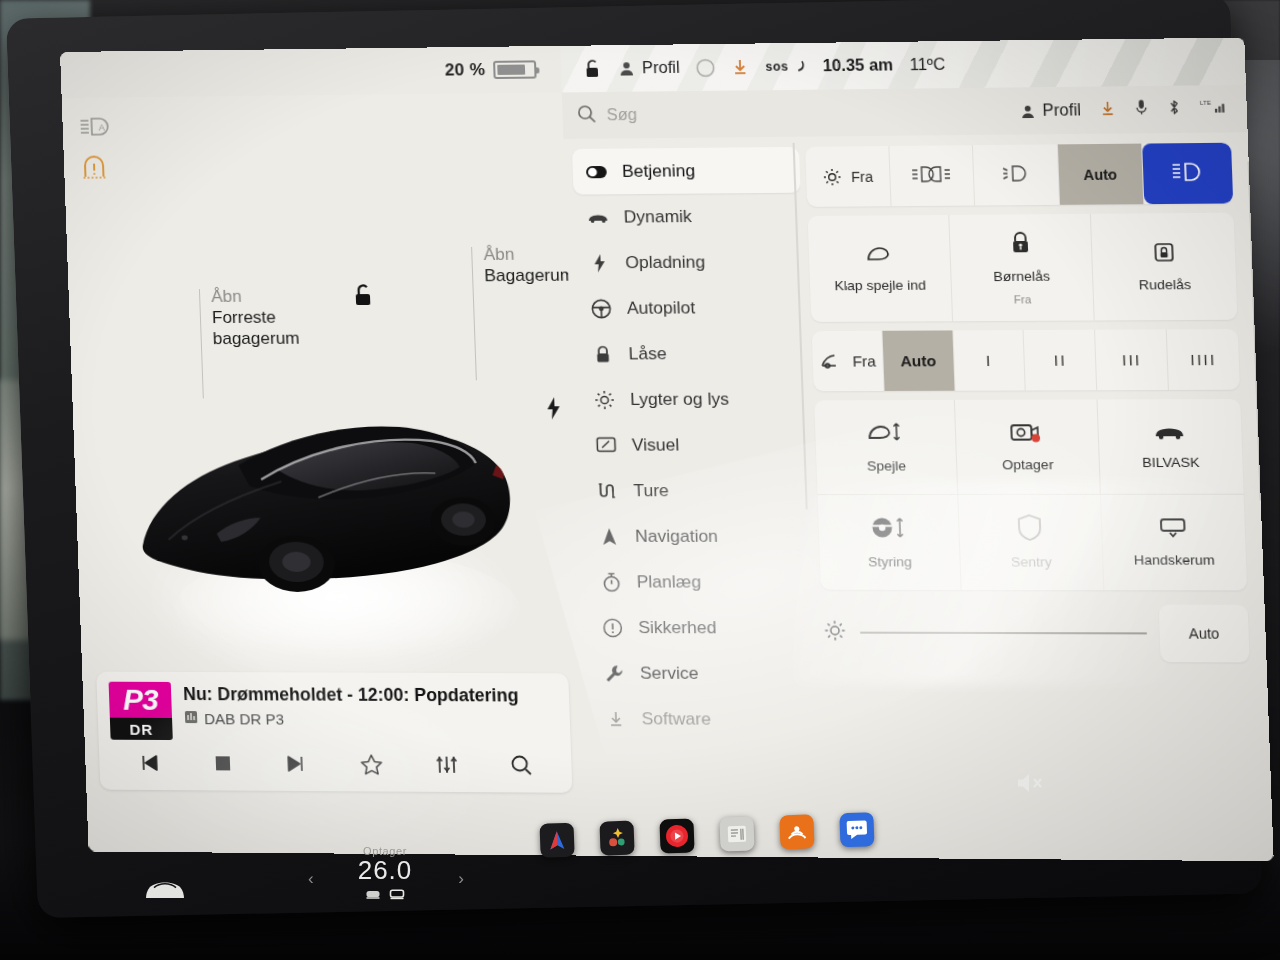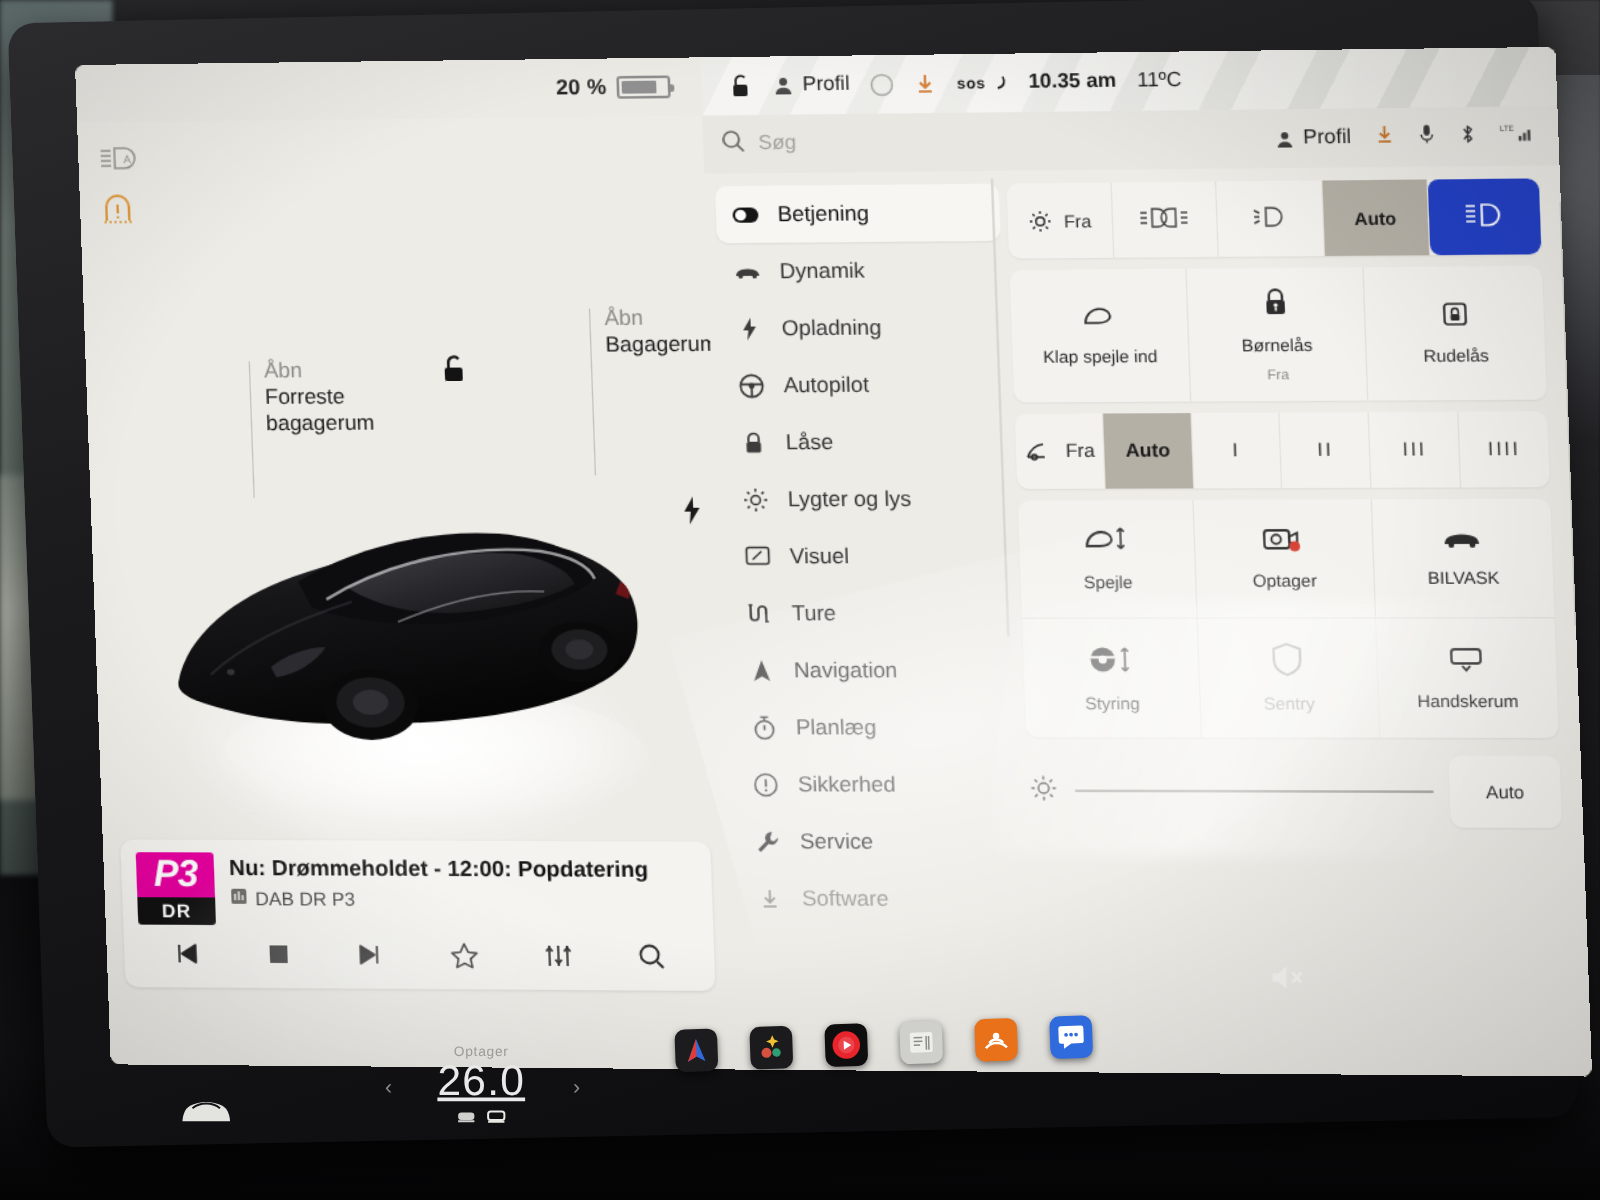--- a/index.html
+++ b/index.html
@@ -213,21 +213,21 @@
   .track { flex:1; height:2px; background:#9e9c95; border-radius:2px; }
   .autobtn { width:84px; height:56px; background:#f3f2ee; border-radius:9px;
              display:flex; align-items:center; justify-content:center; font-size:14px; color:#2b2b2b;
              box-shadow:0 1px 2px rgba(0,0,0,.06); }
 
   
   .dock { position:absolute; left:0; bottom:0; width:1280px; height:150px; z-index:40; }
   .dock-car { position:absolute; left:142px; bottom:52px; }
   .climate { position:absolute; left:300px; bottom:56px; width:170px; text-align:center; color:#e9e9e9; }
   .clim-mode { font-size:11px; color:#9a9a98; letter-spacing:.6px; }
-  .clim-val { font-size:34px; font-weight:300; letter-spacing:1px; line-height:1.05;text-decoration:underline; }
+  .clim-val { font-size:26px; font-weight:300; letter-spacing:1px; line-height:1.05; }
   .clim-seats { display:flex; justify-content:center; gap:8px; margin-top:2px; }
   .clim-arrow { position:absolute; top:24px; font-size:17px; color:#8c8c8a; }
   .clim-l { left:8px; } .clim-r { right:6px; }
 
   .apps { position:absolute; left:540px; bottom:108px; display:flex; gap:26px; align-items:flex-end;
           transform: rotate(-2deg); }
   .app { width:34px; height:34px; border-radius:8px; display:flex; align-items:center;
          justify-content:center; box-shadow:0 2px 6px rgba(0,0,0,.5); }
   .app.nav  { background:#1c1c1e; }
   .app.game { background:#1b1b1d; }

